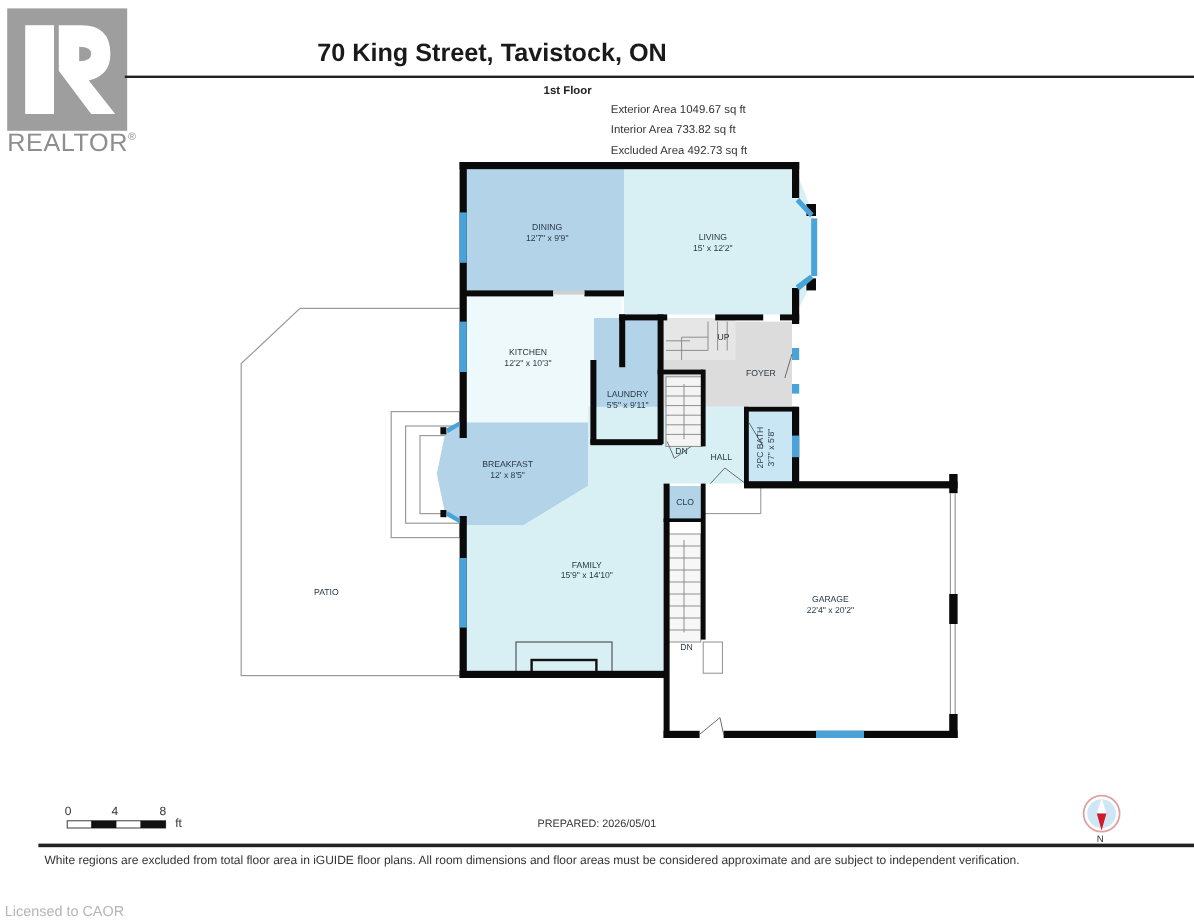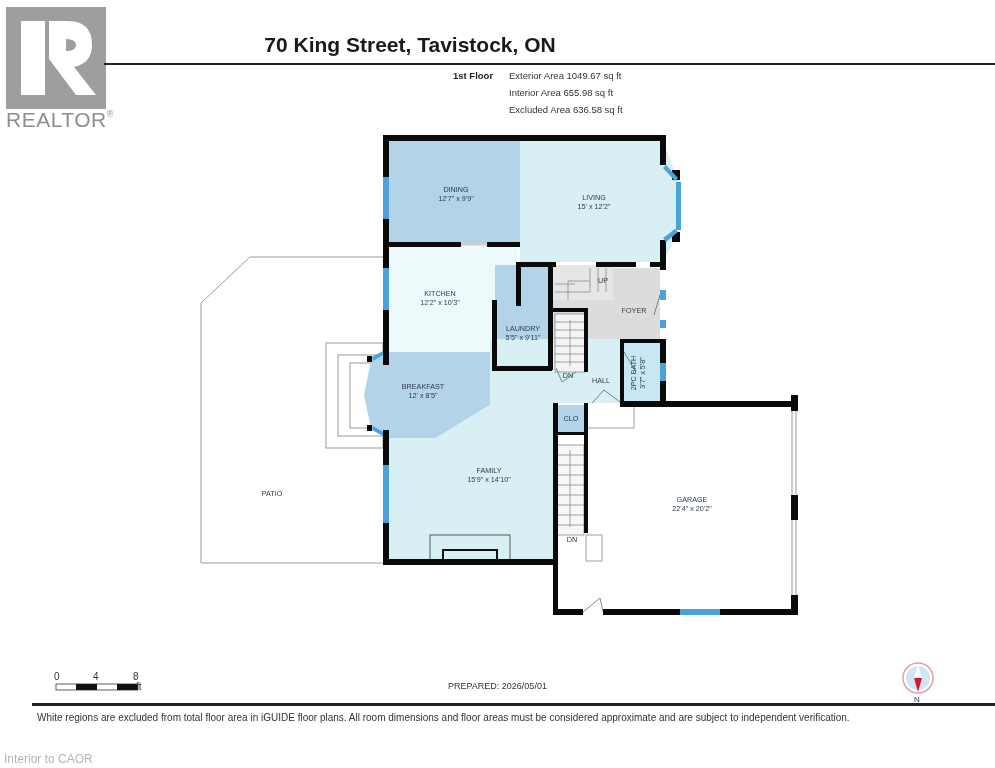--- a/index.html
+++ b/index.html
@@ -3,21 +3,21 @@
 <meta charset="utf-8">
 <style>
   html, body { margin: 0; padding: 0; background: #ffffff; }
   body { width: 995px; height: 768px; position: relative; overflow: hidden; font-family: "Liberation Sans", sans-serif; color: #222; }
   .logo { position: absolute; left: 6px; top: 7px; width: 100px; height: 102px; background: #9e9e9e; }
   .logo-text { position: absolute; left: 6px; top: 108px; font-size: 21px; color: #8e8e8e; letter-spacing: 0.5px; font-family: "Liberation Sans", sans-serif; text-align: center; }
   .logo-text sup { font-size: 9px; vertical-align: top; position: relative; top: 1px; }
   .title { position: absolute; left: 0; width: 820px; top: 33px; text-align: center; font-size: 21px; font-weight: bold; color: #1a1a1a; }
   .title-rule { position: absolute; left: 104px; width: 895px; top: 63px; height: 2px; background: #222; }
   .floor-label { position: absolute; left: 453px; top: 70px; font-size: 9.5px; font-weight: bold; color: #222; }
-  .area-line { position: absolute; left: 509px; font-size: 9.5px; color: #333; }
+  .area-line { position: absolute; left: 509px; font-size: 9.5px; color: #333; margin-top: 16px; }
   svg.plan { position: absolute; left: 0; top: 0; }
   .prepared { position: absolute; left: 448px; top: 681px; font-size: 9px; color: #333; }
   .footer-rule { position: absolute; left: 32px; width: 963px; top: 703px; height: 3px; background: #222; }
   .disclaimer { position: absolute; left: 37px; top: 712px; font-size: 10px; color: #333; white-space: nowrap; }
   .licensed { position: absolute; left: 4px; top: 752px; font-size: 12px; color: #b5b5b5; }
   .scale-label { position: absolute; top: 671px; font-size: 10px; color: #333; }
   .room-label { font-family: "Liberation Sans", sans-serif; font-size: 7.2px; fill: #2b3b48; text-anchor: middle; }
 </style>
 </head>
 <body>
@@ -29,22 +29,22 @@
     <path d="M60 32 L60 44 Q70 44 70 38 Q70 32 60 32 Z" fill="#9e9e9e"></path>
   </svg>
 </div>
 <div class="logo-text"><span>REALTOR</span><sup>®</sup></div>
 
 <div class="title">70 King Street, Tavistock, ON</div>
 <div class="title-rule"></div>
 
 <div class="floor-label">1st Floor</div>
 <div class="area-line" style="top:70px">Exterior Area 1049.67 sq ft</div>
-<div class="area-line" style="top:87px">Interior Area 655.98 sq ft</div>
-<div class="area-line" style="top:104px">Excluded Area 636.58 sq ft</div>
+<div class="area-line" style="top:87px">Interior Area 733.82 sq ft</div>
+<div class="area-line" style="top:104px">Excluded Area 492.73 sq ft</div>
 
 <svg class="plan" width="995" height="768" viewBox="0 0 995 768">
 
   <g fill="none" stroke="#9a9a9a" stroke-width="1">
     <path d="M383 257 H250 L201 303 V563 H383"></path>
     <rect x="326" y="343" width="57" height="105"></rect>
     <rect x="338" y="355" width="45" height="81"></rect>
     <rect x="350" y="363" width="33" height="65"></rect>
   </g>
 
@@ -195,20 +195,20 @@
     <circle cx="918" cy="678" r="15" fill="#ffffff" stroke="#e0a0a0" stroke-width="1.5"></circle>
     <circle cx="918" cy="678" r="12" fill="#cfe7f4"></circle>
     <polygon points="918,665 914,678 922,678" fill="#ffffff"></polygon>
     <polygon points="914,678 922,678 918,692" fill="#d11a2a"></polygon>
   </g>
 </svg>
 
 <div class="scale-label" style="left:54px">0</div>
 <div class="scale-label" style="left:93px">4</div>
 <div class="scale-label" style="left:133px">8</div>
-<div class="scale-label" style="left:136px; top:681px">ft</div>
+<div class="scale-label" style="left:146px; top:681px">ft</div>
 
 <div class="prepared">PREPARED: 2026/05/01</div>
 <div class="scale-label" style="left:914px; top:695px; font-size:8px">N</div>
 
 <div class="footer-rule"></div>
 <div class="disclaimer">White regions are excluded from total floor area in iGUIDE floor plans. All room dimensions and floor areas must be considered approximate and are subject to independent verification.</div>
-<div class="licensed">Interior to CAOR</div>
+<div class="licensed">Licensed to CAOR</div>
 
 </body></html>

